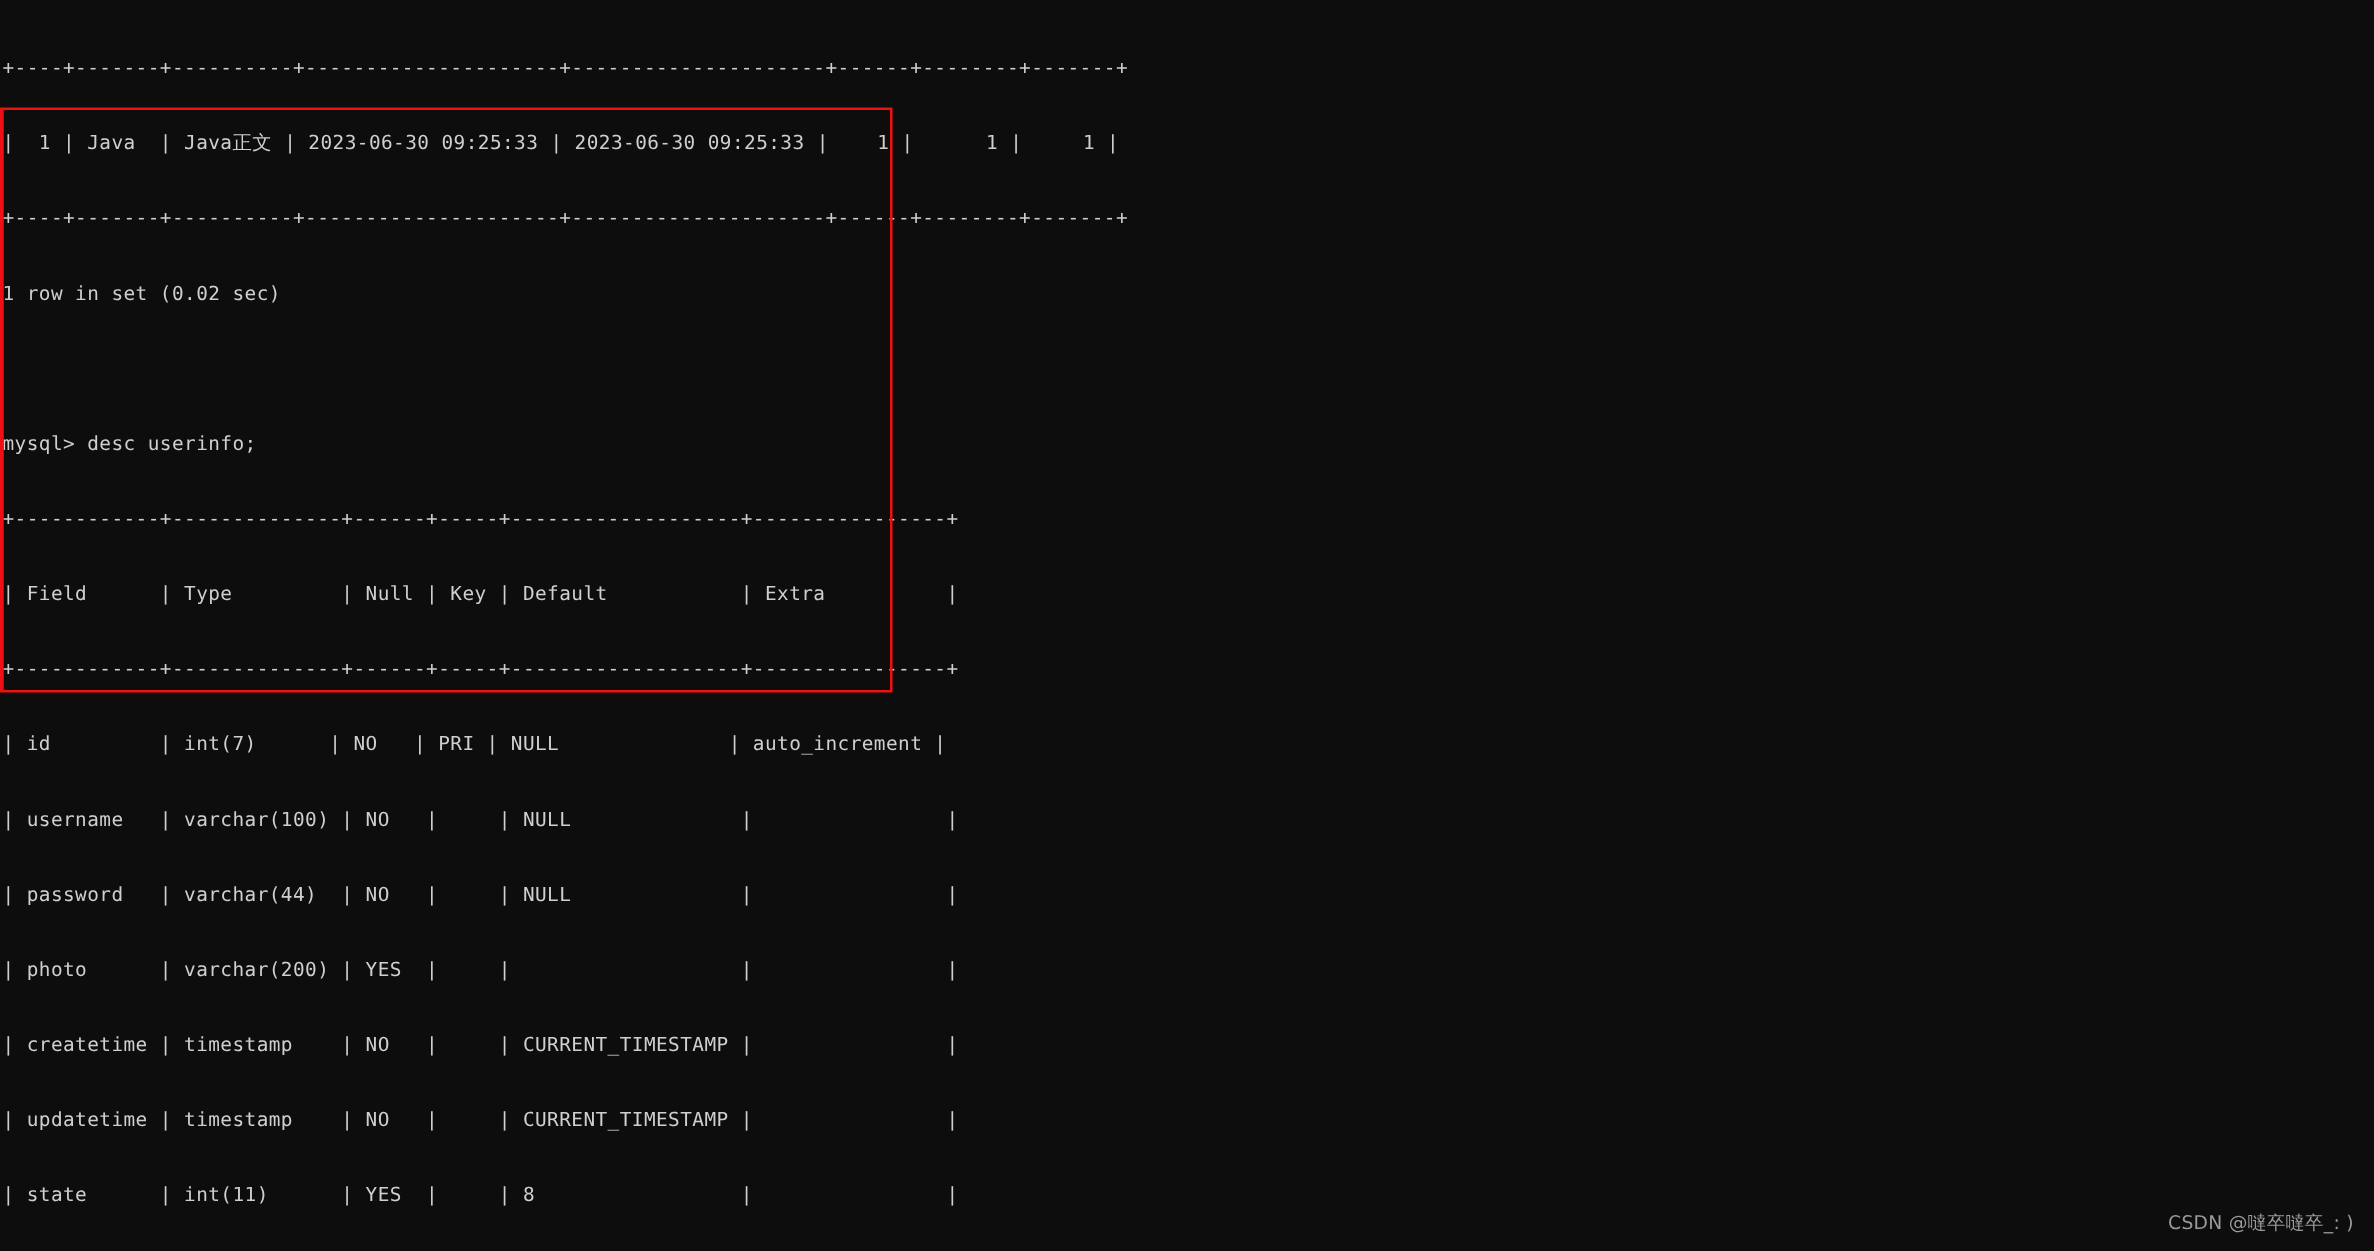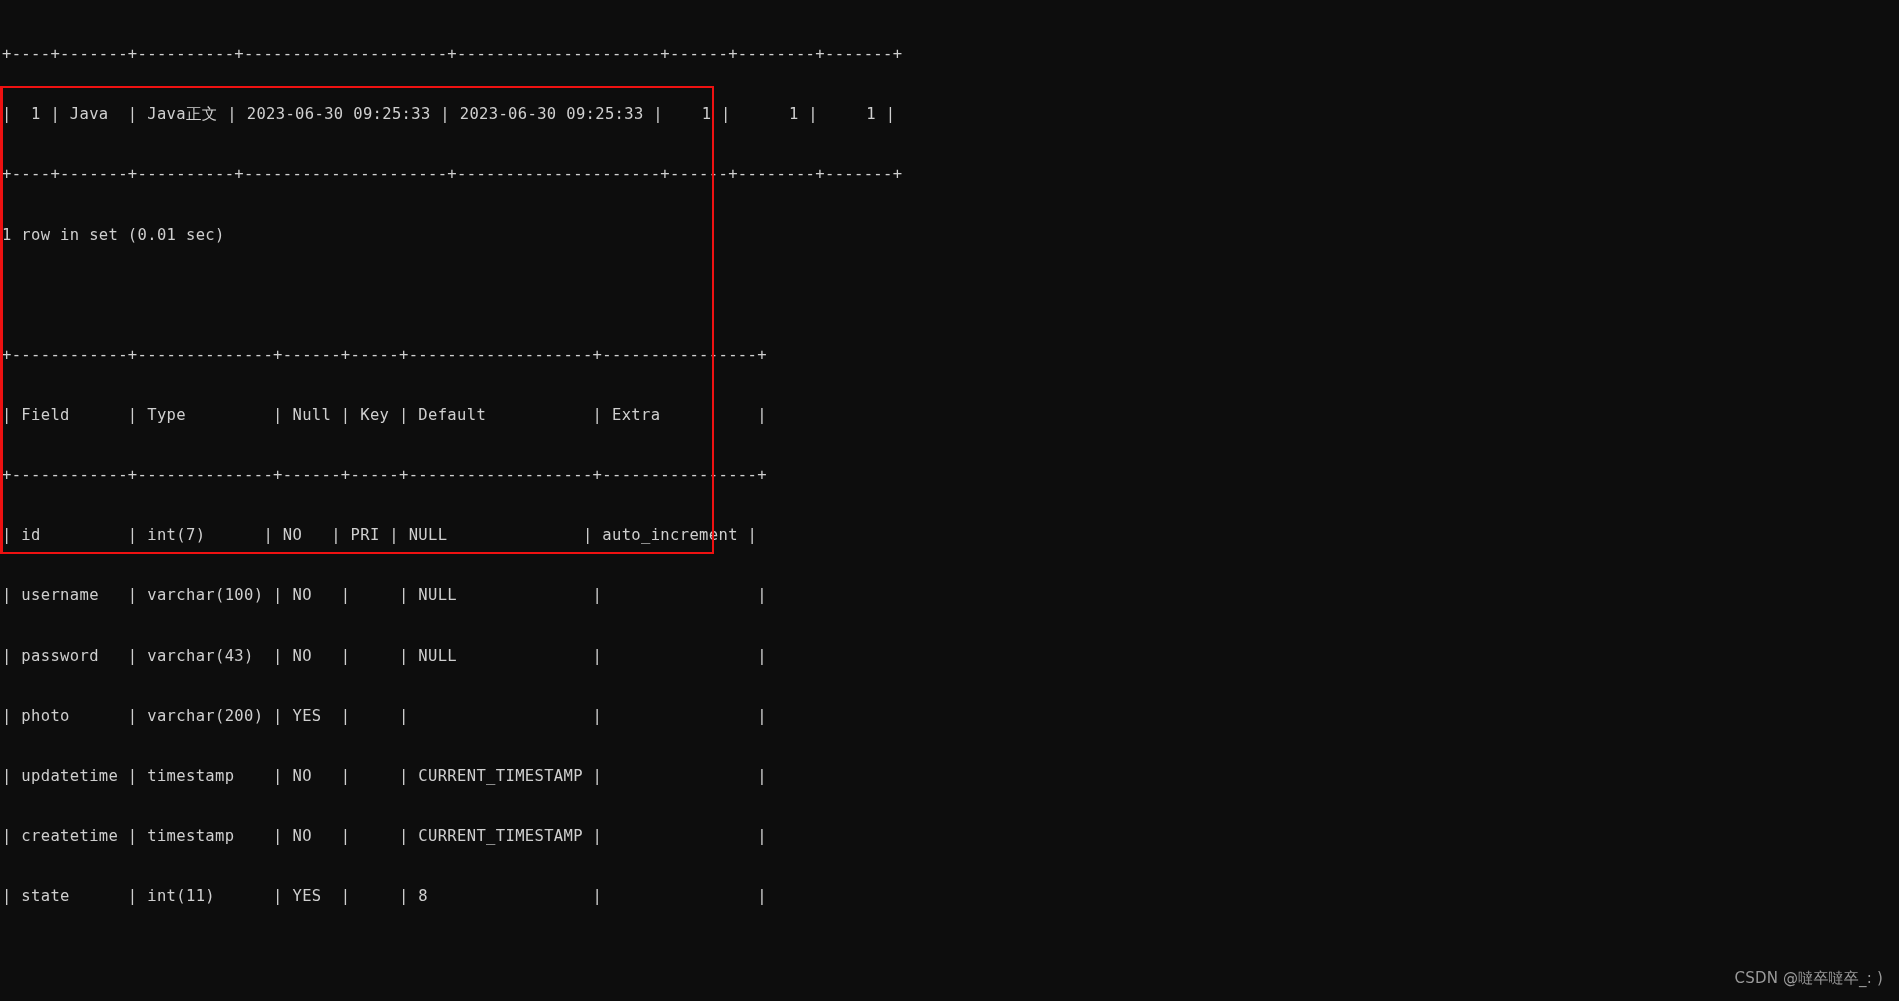--- a/index.html
+++ b/index.html
@@ -62,31 +62,32 @@
     text-align: right;
   }
 </style>
 </head>
 <body>
 
 <div id="terminal">
   <div class="line">+----+-------+----------+---------------------+---------------------+------+--------+-------+</div>
   <div class="line">|  1 | Java  | Java正文 | 2023-06-30 09:25:33 | 2023-06-30 09:25:33 |    1 |      1 |     1 |</div>
   <div class="line">+----+-------+----------+---------------------+---------------------+------+--------+-------+</div>
-  <div class="line">1 row in set (0.01 sec)</div>
+  <div class="line">1 row in set (0.02 sec)</div>
   <div class="line blank"></div>
+  <div class="line">mysql&gt; desc userinfo;</div>
   <div class="line">+------------+--------------+------+-----+-------------------+----------------+</div>
   <div class="line">| Field      | Type         | Null | Key | Default           | Extra          |</div>
   <div class="line">+------------+--------------+------+-----+-------------------+----------------+</div>
   <div class="line">| id         | int(7)      | NO   | PRI | NULL              | auto_increment |</div>
   <div class="line">| username   | varchar(100) | NO   |     | NULL              |                |</div>
-  <div class="line">| password   | varchar(43)  | NO   |     | NULL              |                |</div>
+  <div class="line">| password   | varchar(44)  | NO   |     | NULL              |                |</div>
   <div class="line">| photo      | varchar(200) | YES  |     |                   |                |</div>
+  <div class="line">| createtime | timestamp    | NO   |     | CURRENT_TIMESTAMP |                |</div>
   <div class="line">| updatetime | timestamp    | NO   |     | CURRENT_TIMESTAMP |                |</div>
-  <div class="line">| createtime | timestamp    | NO   |     | CURRENT_TIMESTAMP |                |</div>
   <div class="line">| state      | int(11)      | YES  |     | 8                 |                |</div>
   
   
   
   
   
   
   
   
   

